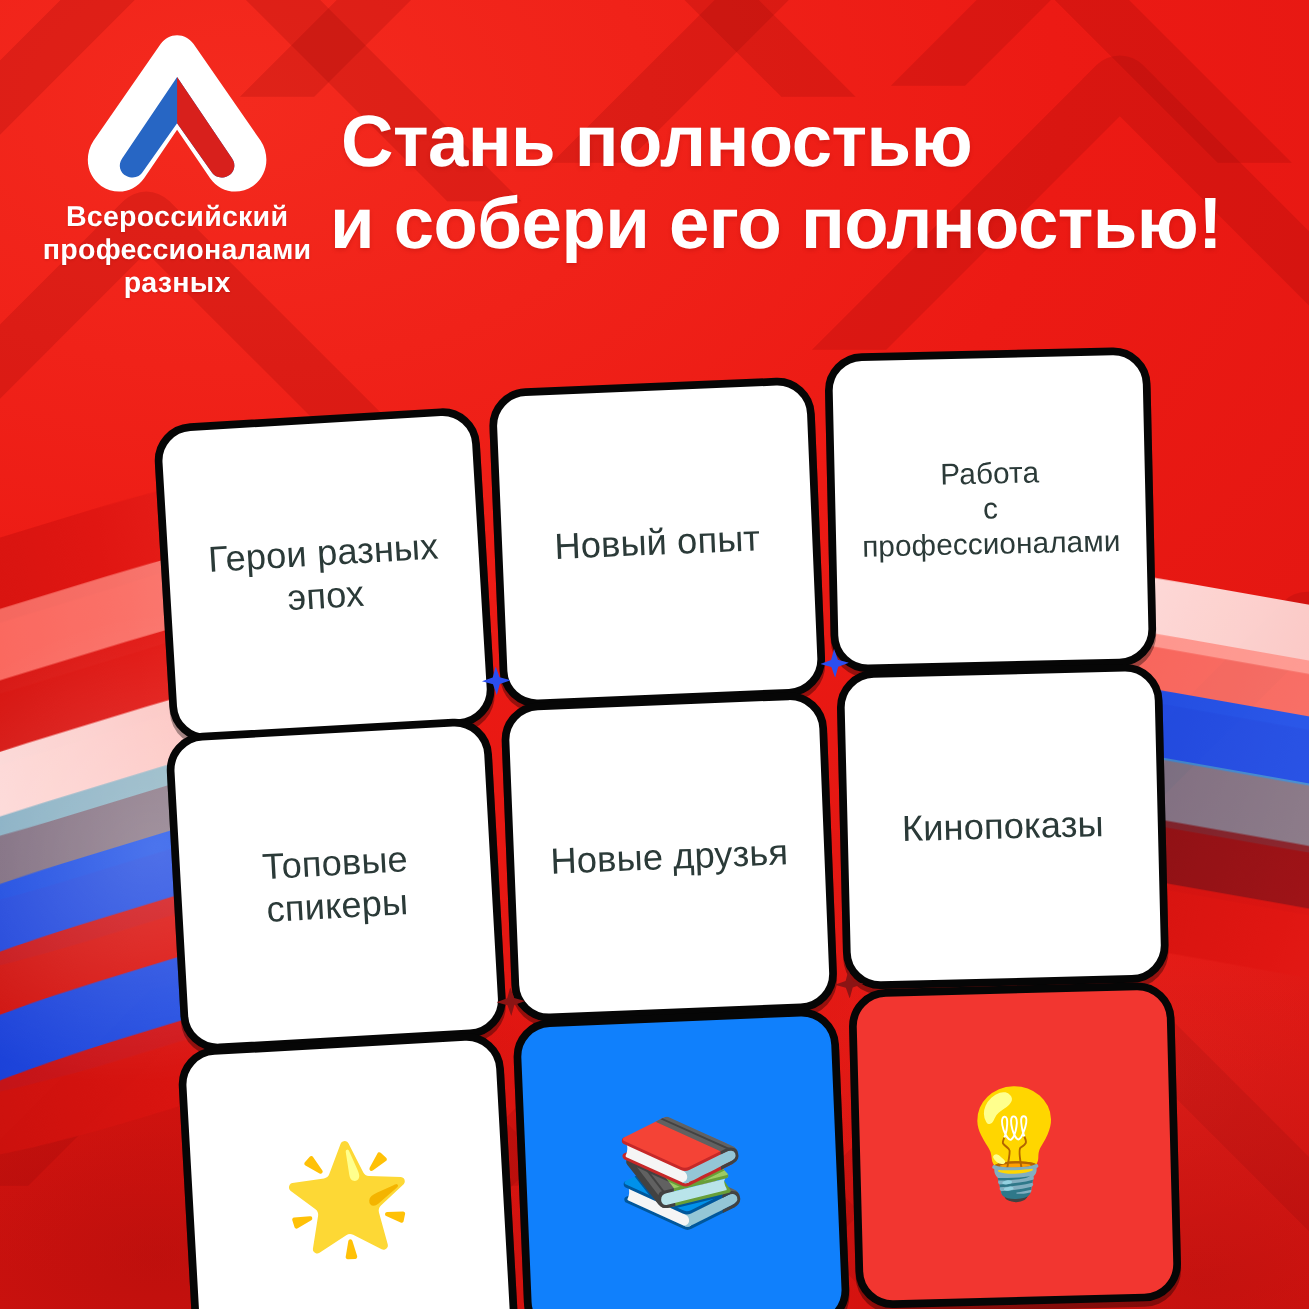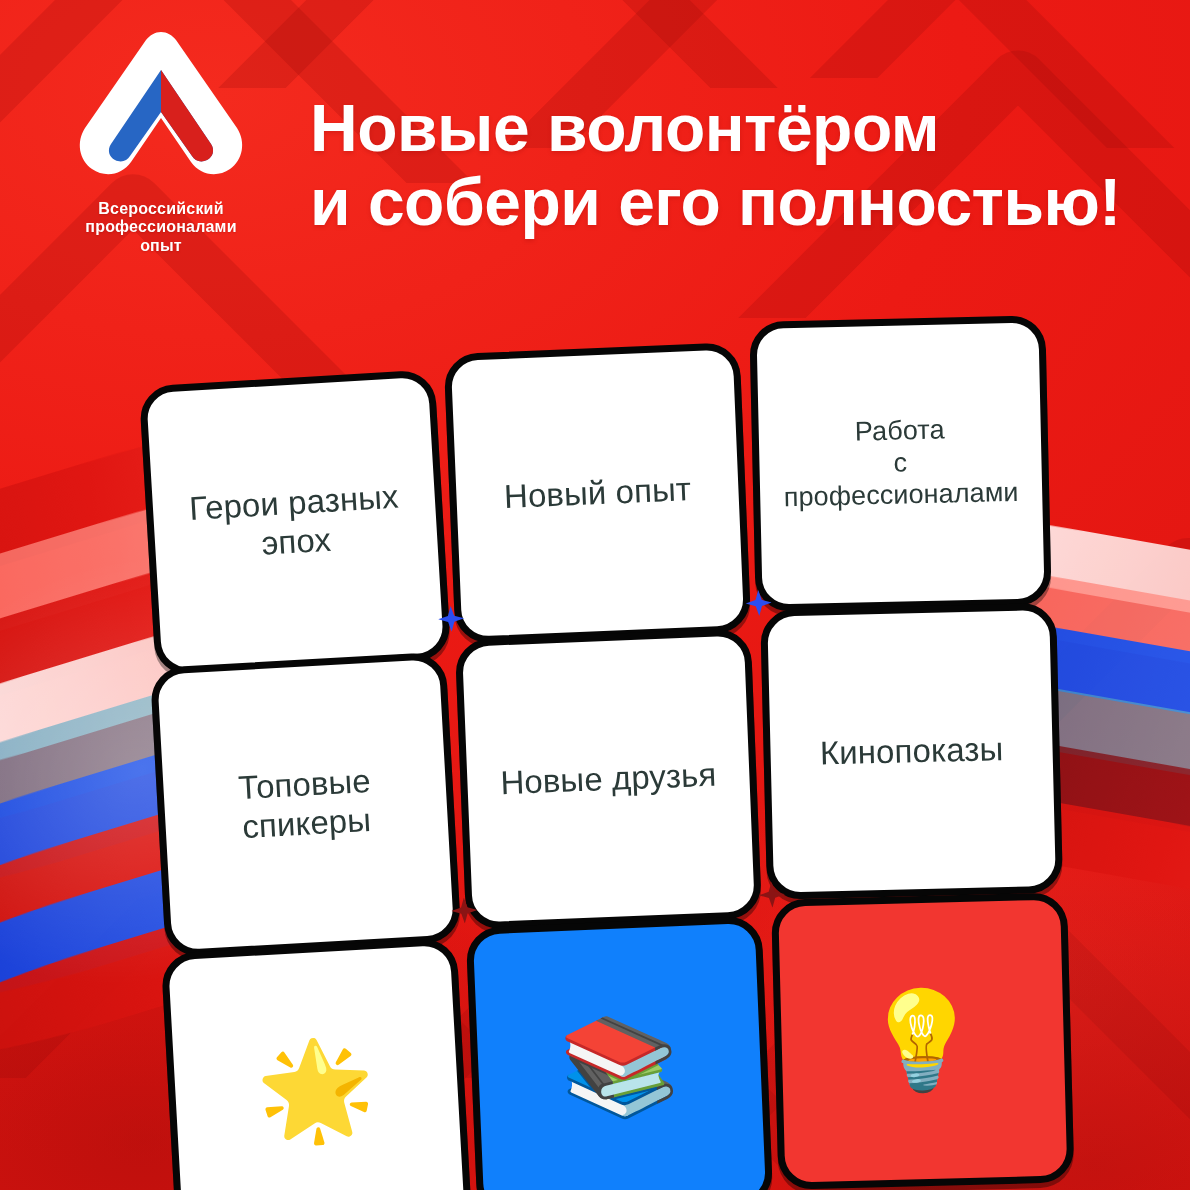--- a/index.html
+++ b/index.html
@@ -67,33 +67,33 @@
   .ribbon-glow{
     position:absolute;left:-120px;top:560px;width:520px;height:420px;
     background:radial-gradient(closest-side, rgba(255,255,255,.18), rgba(255,255,255,0));
     transform:rotate(-17deg);
   }
 
   
   .logo{position:absolute;left:36px;top:26px;width:250px;text-align:center;}
   .logo-mark{width:180px;height:152px;margin:0 auto;display:block;}
   .logo-text{
-    margin-top:22px;color:#ffffff;font-weight:bold;font-size:16px;
+    margin-top:4px;color:#ffffff;font-weight:bold;font-size:26px;
     line-height:1.15;letter-spacing:.2px;
     text-shadow:0 1px 2px rgba(120,0,0,.25);
   }
 
   
   .headline{
     position:absolute;left:300px;top:92px;width:880px;
     color:#ffffff;font-weight:bold;font-size:66px;line-height:1.12;
     letter-spacing:-.5px;text-shadow:0 2px 4px rgba(130,0,0,.22);
   }
   .headline .l1{display:block;padding-left:10px;}
-  .headline .l2{display:block;margin-left:10px;}
+  .headline .l2{display:block;}
 
   
   .grid-wrap{
     position:absolute;left:138px;top:300px;width:920px;height:900px;
     transform:rotate(-2.2deg);transform-origin:50% 0%;
   }
   .row{position:absolute;left:0;width:100%;display:flex;}
   .row.r1{top:30px;}
   .row.r2{top:320px;}
   .row.r3{top:612px;}
@@ -189,26 +189,26 @@
                C146 152 129 149 120 136 L90 92 L60 136 C51 149 34 152 21 143
                C8 134 5 116 14 102 L75 14 C79 9 84 6 90 6 Z" fill="#ffffff"></path>
       <path d="M90 44 L140 118 C144 124 142 131 136 134 C130 137 124 135 121 130
                L90 86 L59 130 C56 135 50 137 44 134 C38 131 36 124 40 118 Z" fill="#2766C4"></path>
       <path d="M90 44 L140 118 C144 124 142 131 136 134 C130 137 124 135 121 130
                L90 86 Z" fill="#D8201C"></path>
     </svg>
     <div class="logo-text">
       <div>Всероссийский</div>
       <div>профессионалами</div>
-      <div>опыт</div>
+      <div>разных</div>
     </div>
   </div>
 
   <div class="headline">
-    <span class="l1">Новые волонтёром</span>
+    <span class="l1">Стань полностью</span>
     <span class="l2">и собери его полностью!</span>
   </div>
 
   <div class="grid-wrap">
 
     <div class="row r1">
       <div class="card c-r1a">
         <div class="label">Геpои разных эпох</div>
       </div>
       <div class="card c-r1b">

